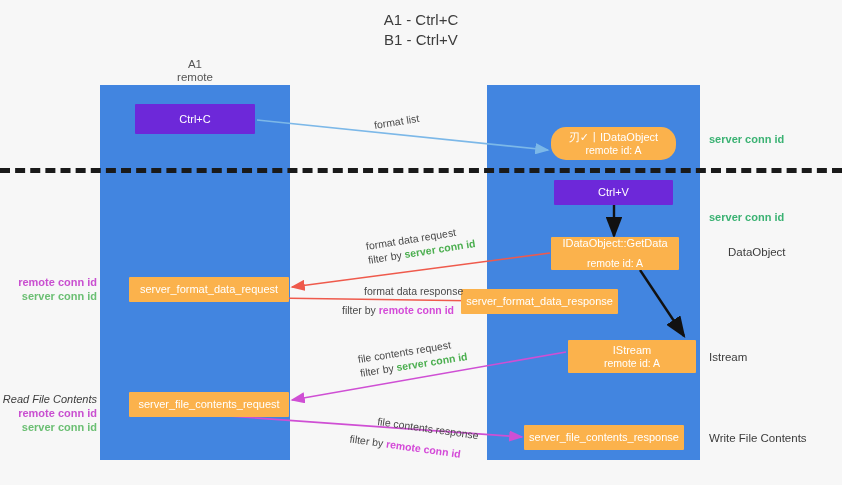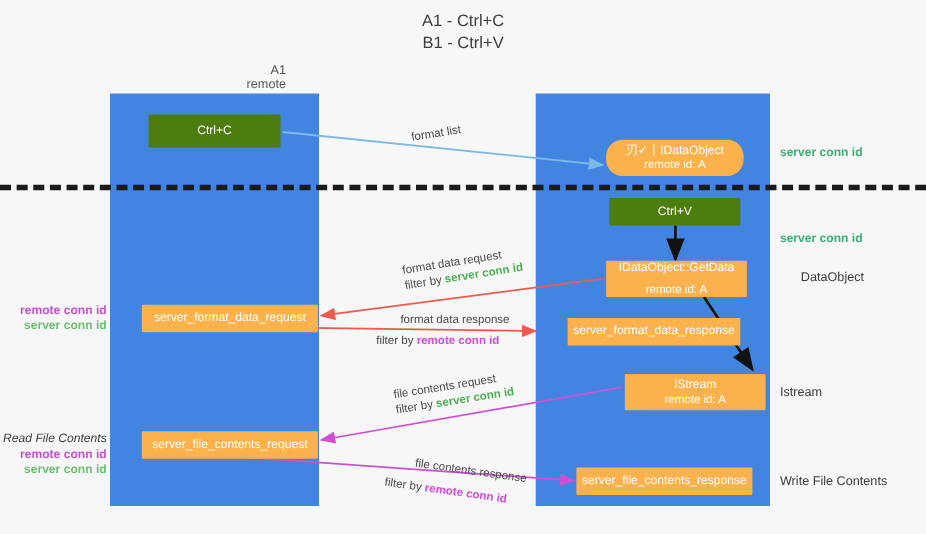--- a/index.html
+++ b/index.html
@@ -34,21 +34,21 @@
     left: 0;
     top: 10px;
     width: 842px;
     text-align: center;
     font-size: 15px;
     line-height: 20px;
     color: #3c3c3c;
   }
   .col-header {
     position: absolute;
-    text-align: right;
+    text-align: center;
     font-size: 11.5px;
     line-height: 13px;
     color: #555;
   }
   .lane {
     position: absolute;
     background: #4285e0;
   }
   .node {
     position: absolute;
@@ -56,21 +56,21 @@
     display: flex;
     flex-direction: column;
     align-items: center;
     justify-content: center;
     text-align: center;
     color: #ffffff;
     font-size: 11px;
     line-height: 13px;
     border-radius: 1px;
   }
-  .node.green { background: #4d7c0f; }
+  .node.green { background: #6d28d9; }
   .node.orange { background: #fbb24c; }
   .node .line2 { font-size: 10.5px; }
   .side-label {
     position: absolute;
     font-size: 11.5px;
     line-height: 14px;
     color: #3c3c3c;
   }
   .conn-green {
     position: absolute;
@@ -181,21 +181,21 @@
 
   <div class="node orange" style="left:568px; top:340px; width:128px; height:33px;">
     <span>IStream</span>
     <span class="line2">remote id: A</span>
   </div>
 
   <div class="node orange" style="left:129px; top:277px; width:160px; height:25px;">
     <span>server_format_data_request</span>
   </div>
 
-  <div class="node orange" style="left:516px; top:289px; width:157px; height:25px;">
+  <div class="node orange" style="left:461px; top:289px; width:157px; height:25px;">
     <span>server_format_data_response</span>
   </div>
 
   <div class="node orange" style="left:129px; top:392px; width:160px; height:25px;">
     <span>server_file_contents_request</span>
   </div>
 
   <div class="node orange" style="left:524px; top:425px; width:160px; height:25px;">
     <span>server_file_contents_response</span>
   </div>

